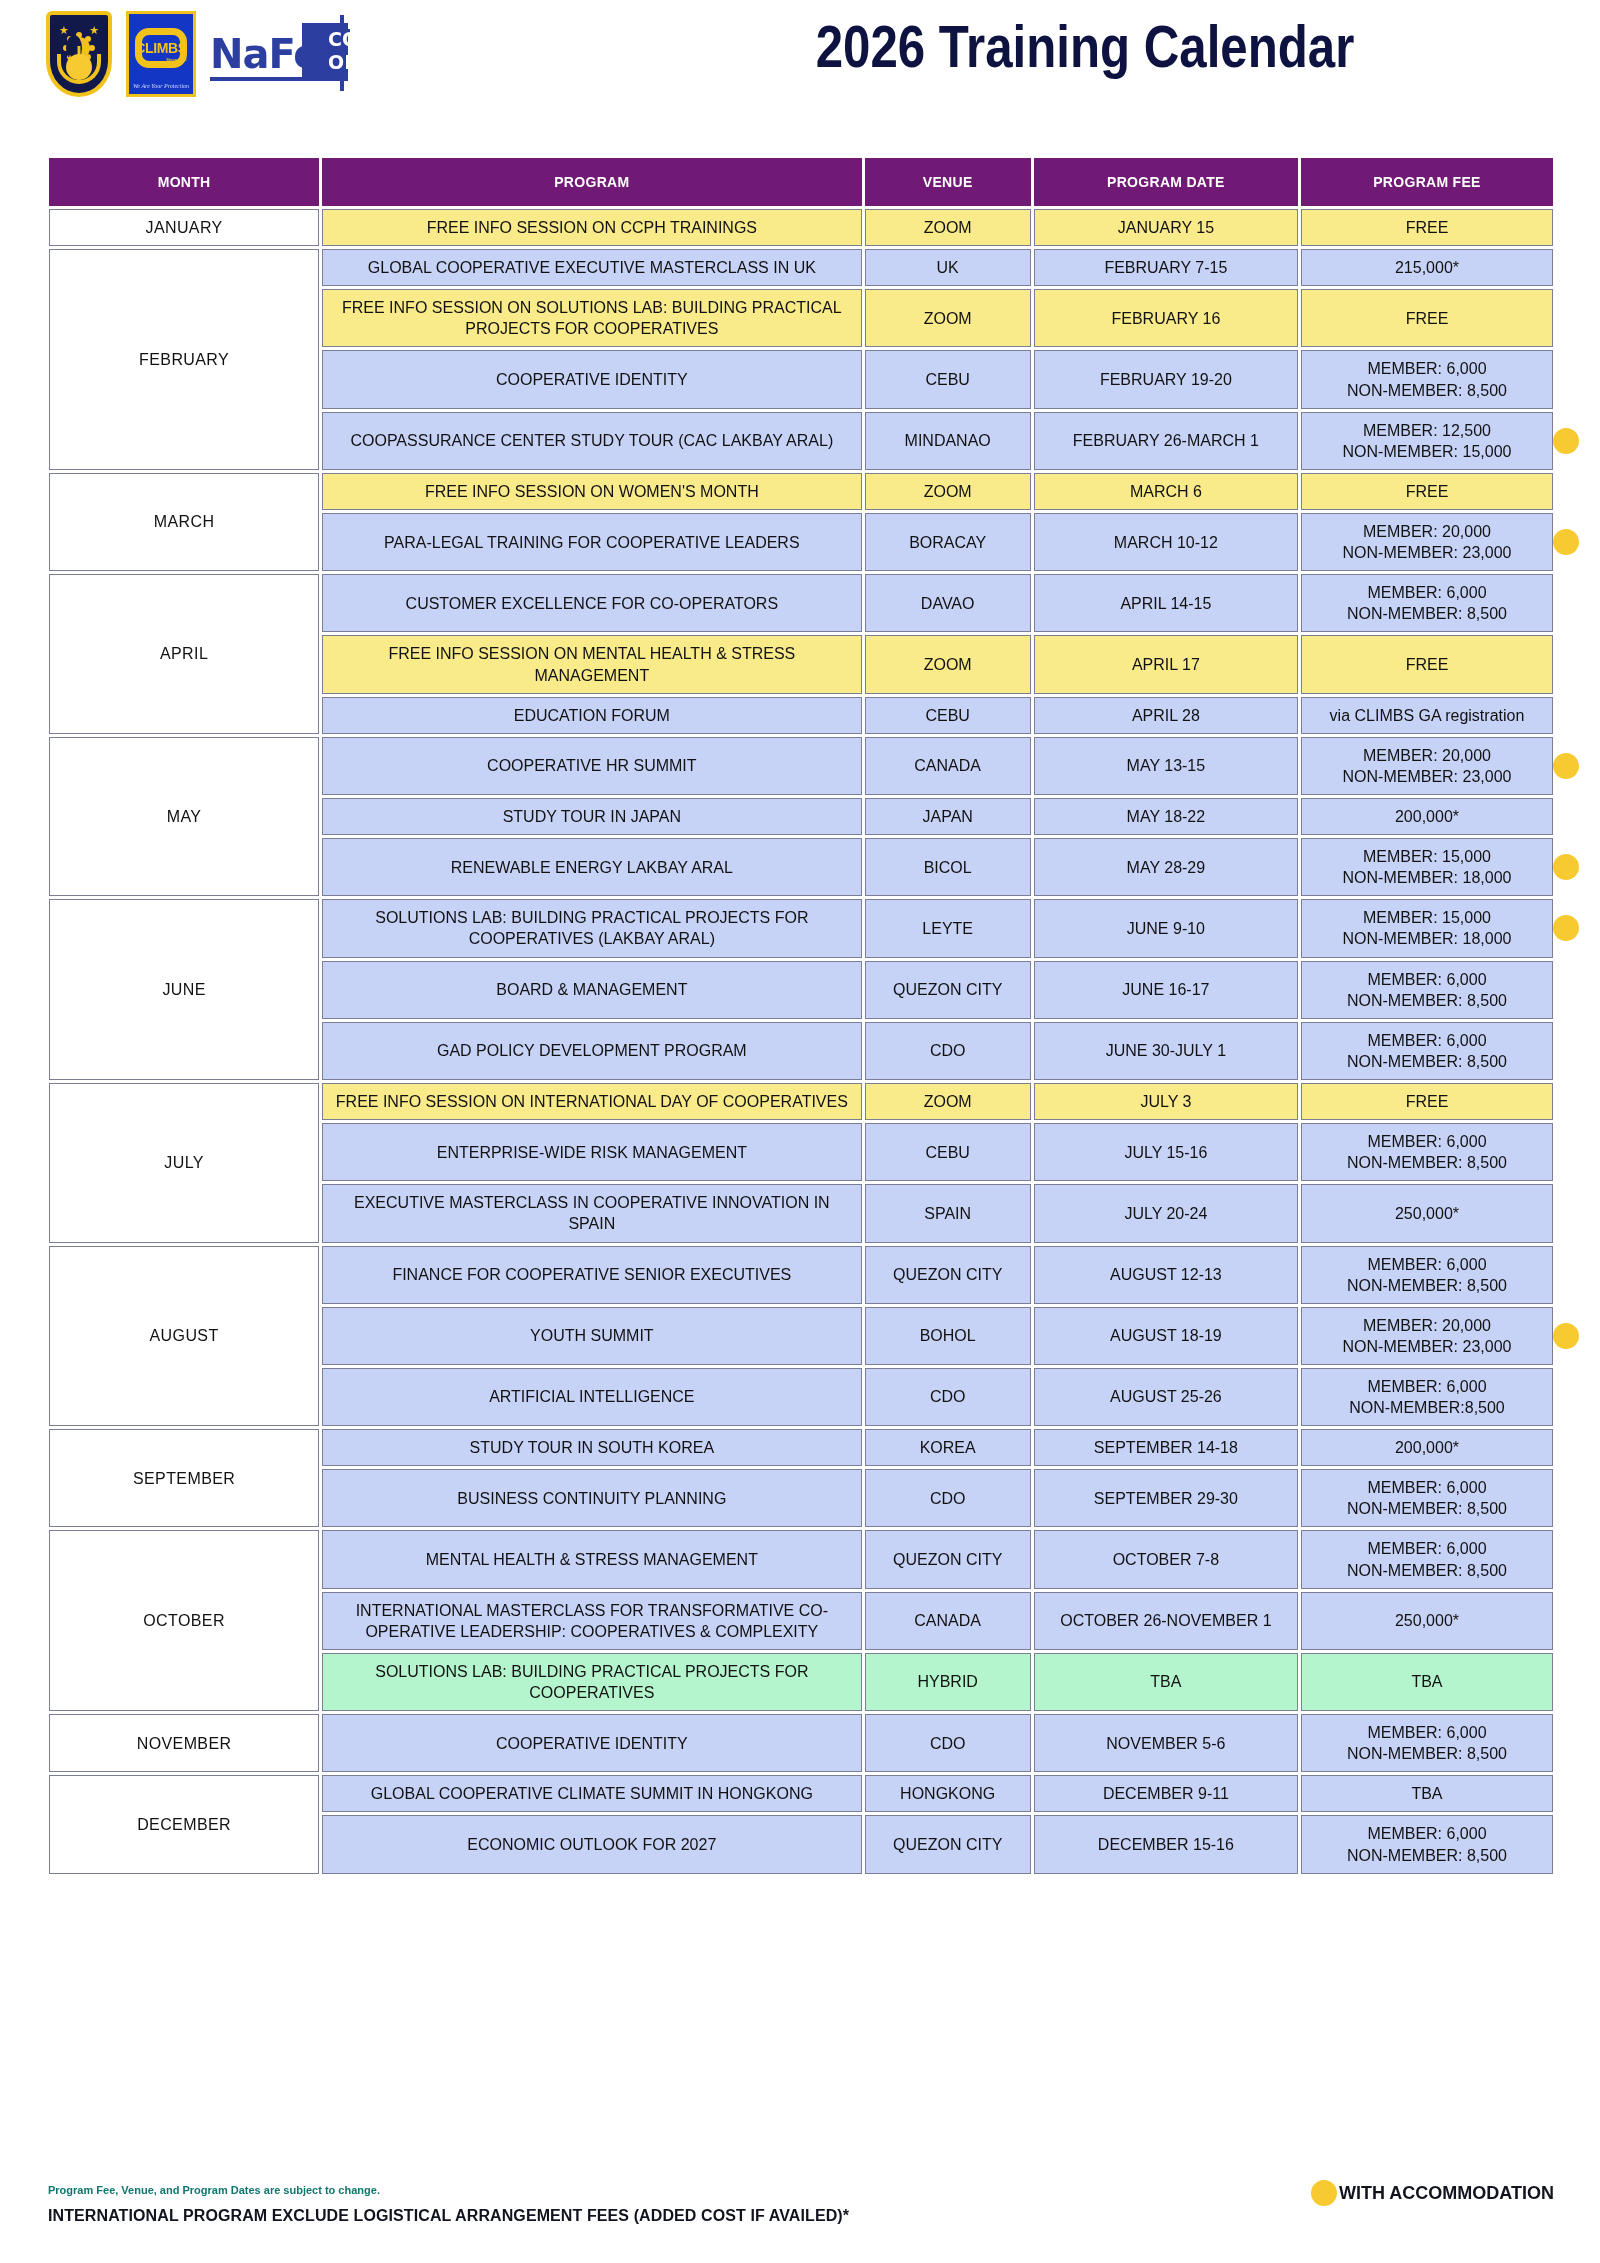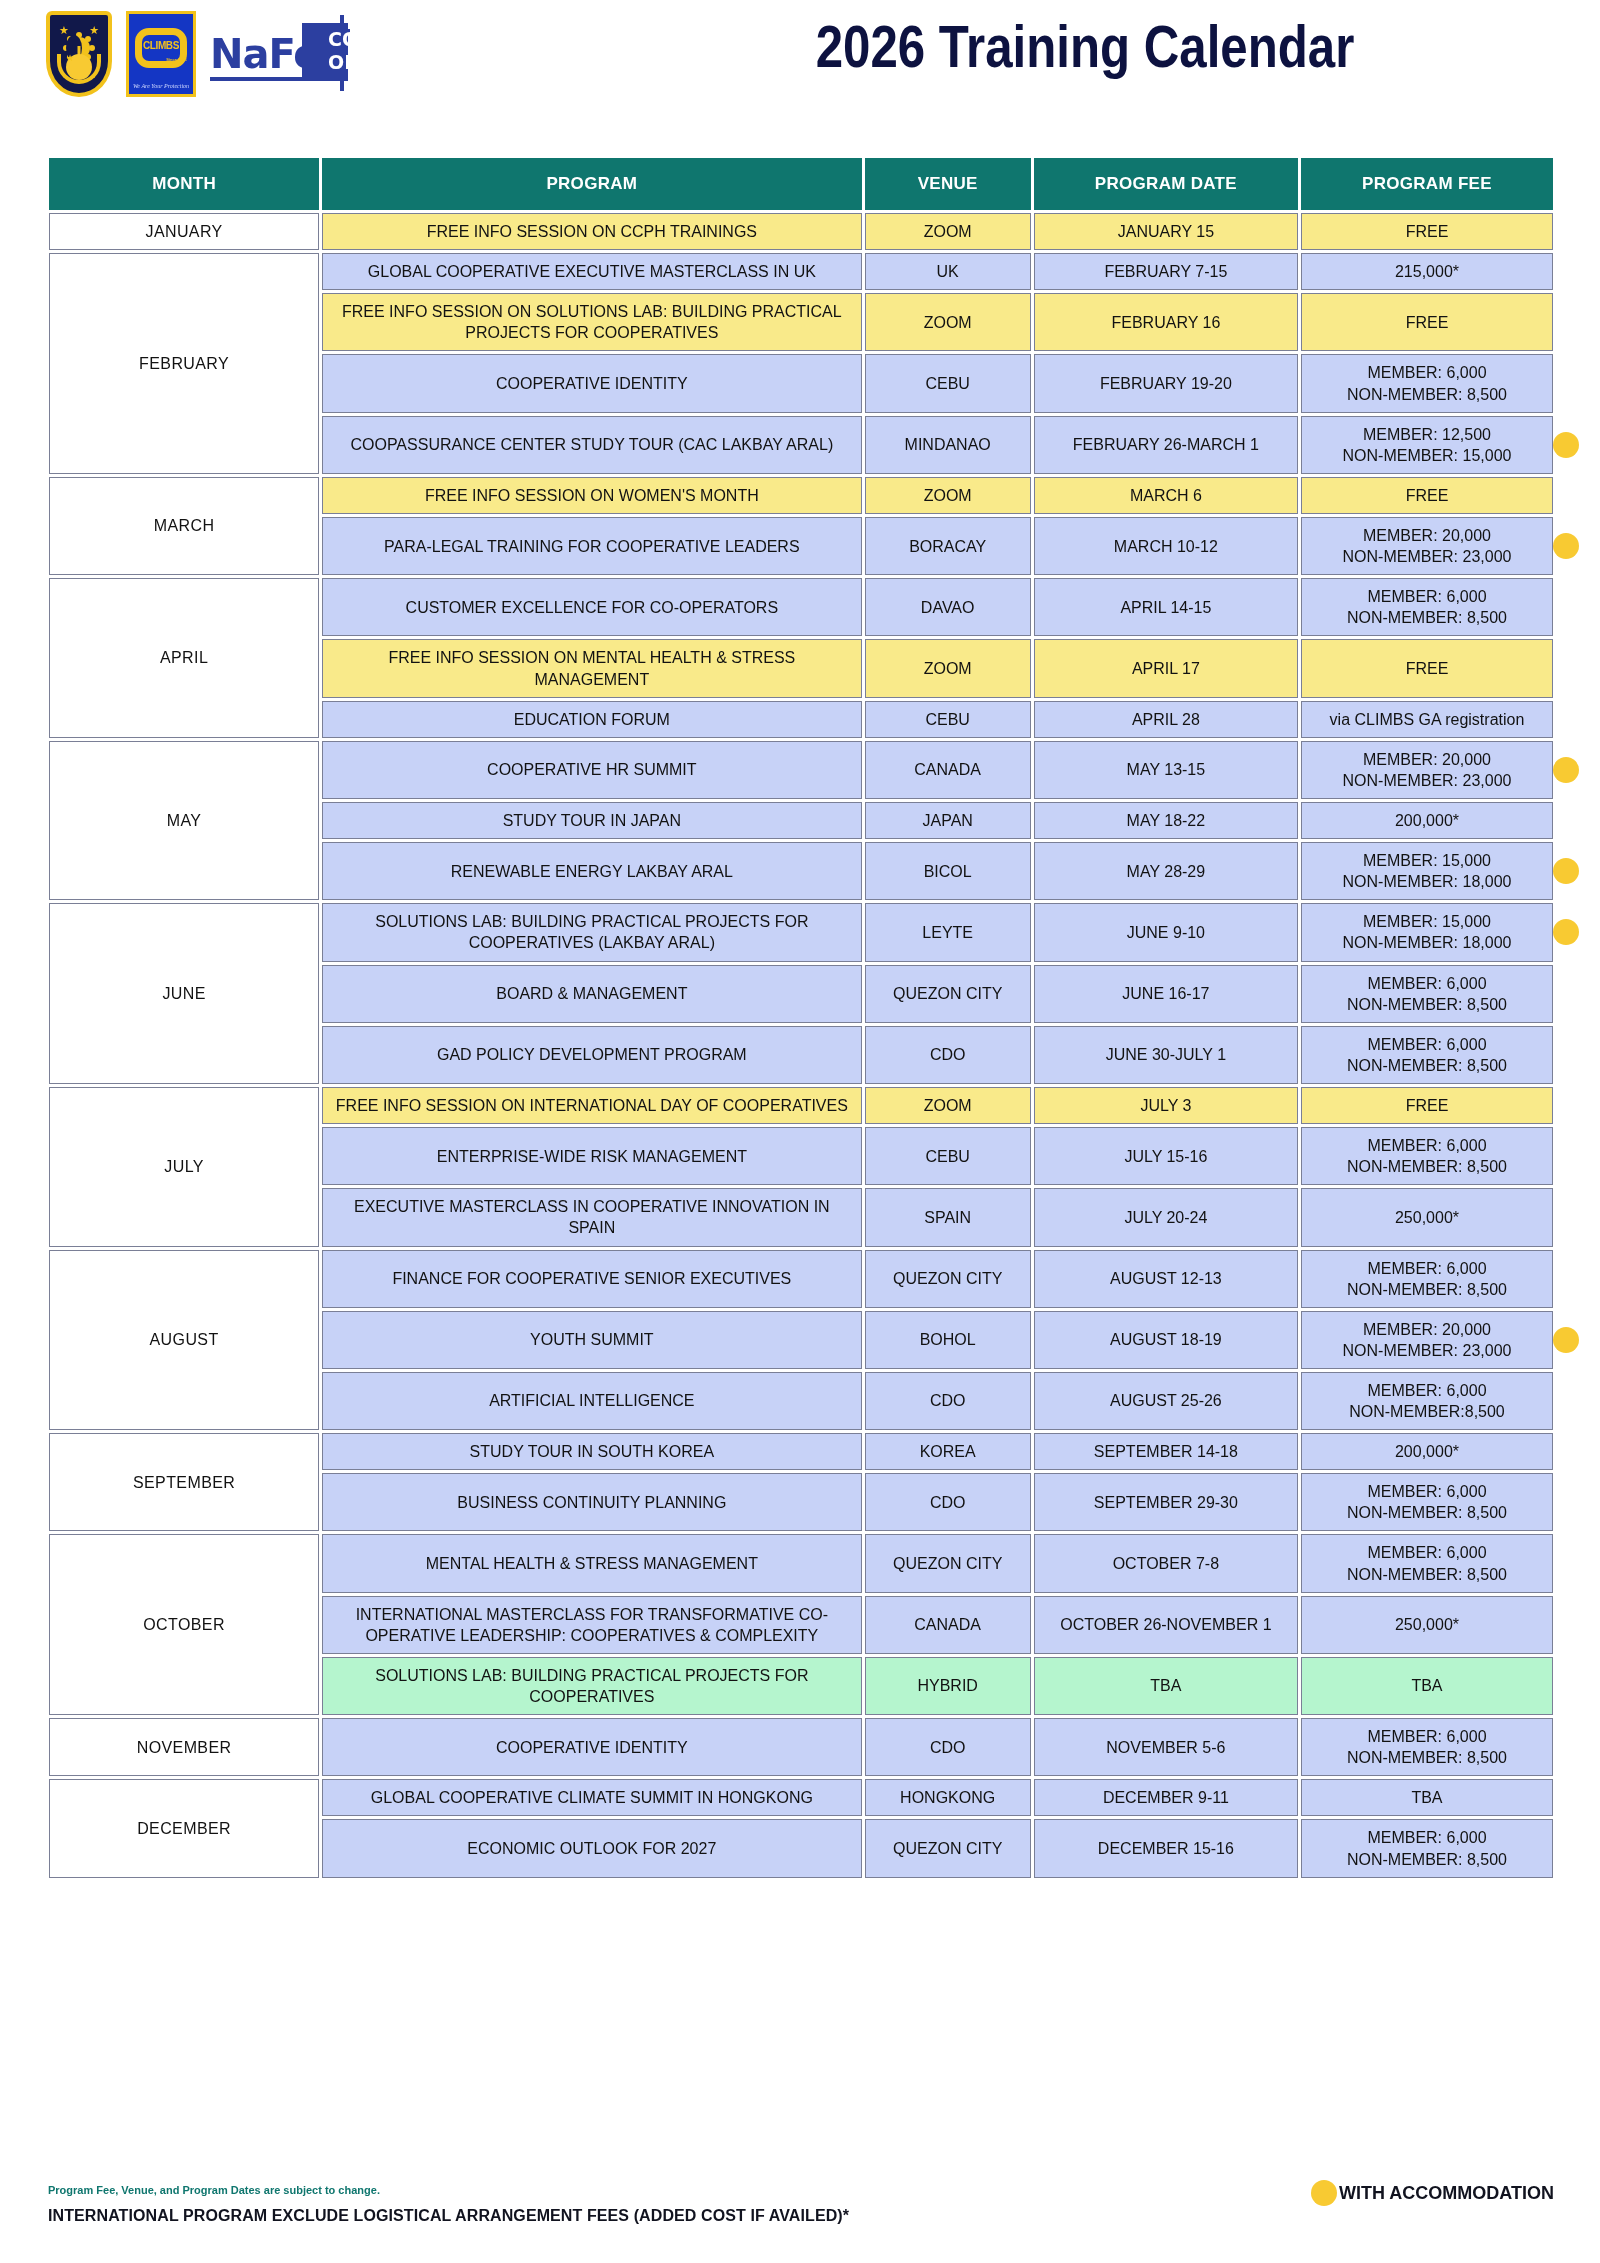--- a/index.html
+++ b/index.html
@@ -87,21 +87,21 @@
   .climbs .ring {
     position: absolute; left: 6px; top: 14px;
     width: 52px; height: 40px;
     border: 7px solid #f2c21c;
     border-radius: 14px;
   }
   .climbs .name {
     position: absolute; left: 0; right: 0; top: 26px;
     text-align: center;
     color: #f2c21c;
-    font-weight: bold; font-size: 10px;
+    font-weight: bold; font-size: 14px;
     letter-spacing: -0.4px;
     font-family: "Liberation Sans", sans-serif;
   }
   .climbs .since {
     position: absolute; right: 6px; top: 43px;
     color: #f2c21c; font-size: 4px; font-weight: bold;
   }
   .climbs .tag {
     position: absolute; left: 0; right: 0; bottom: 5px;
     text-align: center;
@@ -167,23 +167,23 @@
     left: 46px; top: 155px;
     width: 1510px;
   }
   table.cal {
     border-collapse: separate;
     border-spacing: 3px 3px;
     width: 1510px;
     table-layout: fixed;
   }
   table.cal th {
-    background: #0f766e;
+    background: #701a75;
     color: #ffffff;
-    font-size: 17px;
+    font-size: 14px;
     font-weight: bold;
     letter-spacing: 0.3px;
     padding: 16px 4px;
     text-align: center;
     border: none;
     margin-top: 7px;
   }
   table.cal td {
     font-size: 16px;
     color: #121212;

